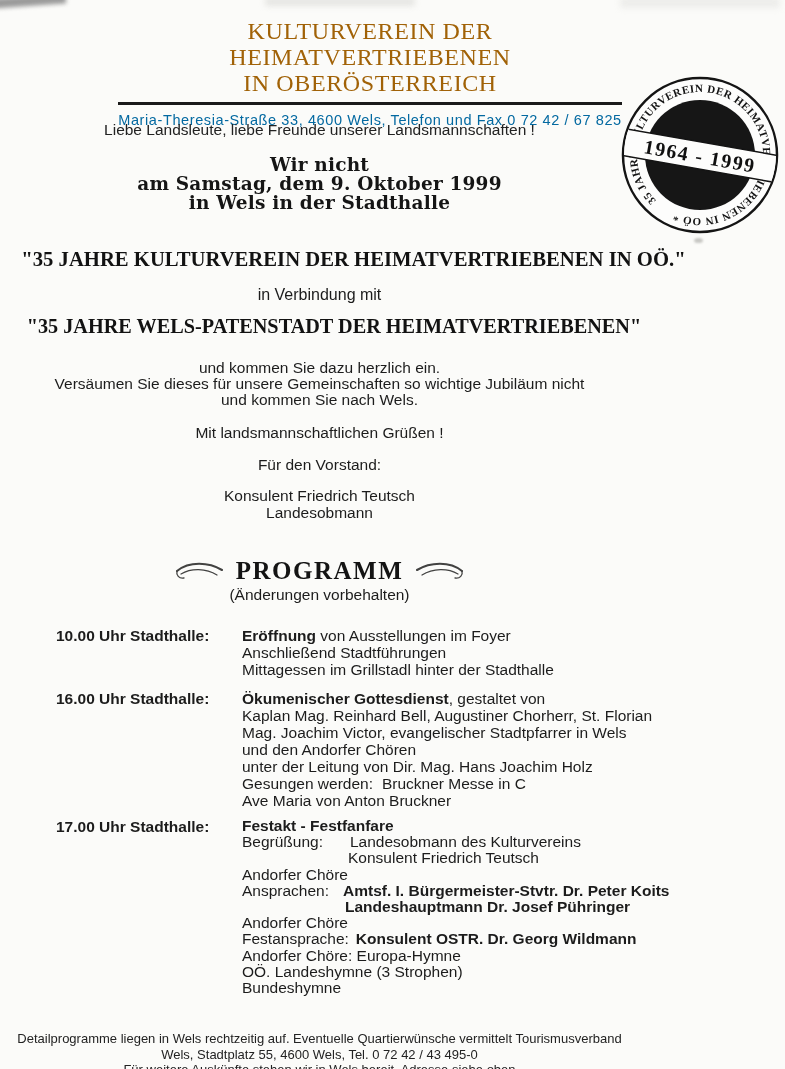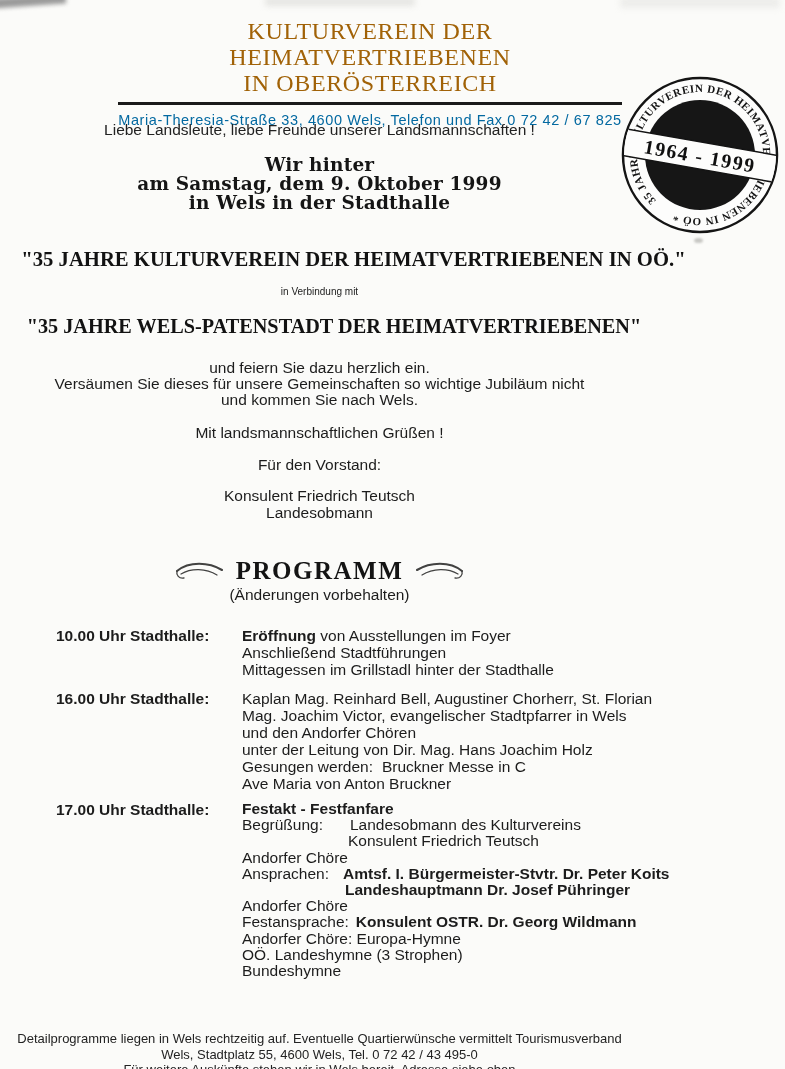--- a/index.html
+++ b/index.html
@@ -26,21 +26,21 @@
   .banner-text{font-family:"Liberation Serif",serif;font-weight:700;font-size:20px;letter-spacing:1.5px;fill:#111;}
 
   .salutation{top:121px;font-size:15.5px;color:#222;}
   .announce{top:155px;font-family:"DejaVu Serif",serif;font-weight:700;font-size:18.5px;line-height:19px;color:#151515;letter-spacing:.2px;}
 
   .jub-h{font-family:"Liberation Serif",serif;font-weight:700;font-size:22px;color:#121212;white-space:nowrap;}
   .jub-h>span{display:inline-block;transform:scaleX(.94);transform-origin:center;}
   .h1{top:246px;}
   .h2{top:313px;}
   .h2>span{transform:scaleX(.92);}
-  .connector{top:286px;font-size:10px;}
+  .connector{top:286px;font-size:16px;}
   .invite{top:360px;font-size:15.5px;line-height:16px;}
   .greeting{top:424px;font-size:15.5px;}
   .vorstand{top:456px;font-size:15.5px;}
   .sig{top:488px;font-size:15.5px;line-height:16.5px;}
 
   
   .prog-head{top:557px;}
   .prog-title-row{display:flex;align-items:center;justify-content:center;gap:13px;}
   .prog-title{font-family:"Liberation Serif",serif;font-weight:700;font-size:25px;letter-spacing:1.5px;color:#141414;}
   .orn svg{display:block;}
@@ -93,31 +93,31 @@
     </g>
     <g transform="rotate(10 82 82)" clip-path="url(#stampClip)">
       <rect x="2" y="69" width="160" height="27" fill="#fdfdfc" stroke="#141414" stroke-width="1.5"></rect>
       <text class="banner-text" x="82" y="90" text-anchor="middle">1964 - 1999</text>
     </g>
   </svg>
 
   <div class="abs salutation">Liebe Landsleute, liebe Freunde unserer Landsmannschaften !</div>
 
   <div class="abs announce">
-    <div>Wir hinter</div>
+    <div>Wir nicht</div>
     <div>am Samstag, dem 9. Oktober 1999</div>
     <div>in Wels in der Stadthalle</div>
   </div>
 
   <div class="abs jub-h h1"><span>"35 JAHRE KULTURVEREIN DER HEIMATVERTRIEBENEN IN OÖ."</span></div>
   <div class="abs connector">in Verbindung mit</div>
   <div class="abs jub-h h2"><span>"35 JAHRE WELS-PATENSTADT DER HEIMATVERTRIEBENEN"</span></div>
 
   <div class="abs invite">
-    <div>und feiern Sie dazu herzlich ein.</div>
+    <div>und kommen Sie dazu herzlich ein.</div>
     <div>Versäumen Sie dieses für unsere Gemeinschaften so wichtige Jubiläum nicht</div>
     <div>und kommen Sie nach Wels.</div>
   </div>
 
   <div class="abs greeting">Mit landsmannschaftlichen Grüßen !</div>
   <div class="abs vorstand">Für den Vorstand:</div>
 
   <div class="abs sig">
     <div>Konsulent Friedrich Teutsch</div>
     <div>Landesobmann</div>
@@ -149,20 +149,21 @@
         <div class="p-time">10.00 Uhr Stadthalle:</div>
         <div class="p-content">
           <div class="p-line"><span class="b">Eröffnung</span><span> von Ausstellungen im Foyer</span></div>
           <div class="p-line"><span>Anschließend Stadtführungen</span></div>
           <div class="p-line"><span>Mittagessen im Grillstadl hinter der Stadthalle</span></div>
         </div>
       </div>
       <div class="p-row">
         <div class="p-time">16.00 Uhr Stadthalle:</div>
         <div class="p-content">
+          <div class="p-line"><span class="b">Ökumenischer Gottesdienst</span><span>, gestaltet von</span></div>
           <div class="p-line"><span>Kaplan Mag. Reinhard Bell, Augustiner Chorherr, St. Florian</span></div>
           <div class="p-line"><span>Mag. Joachim Victor, evangelischer Stadtpfarrer in Wels</span></div>
           <div class="p-line"><span>und den Andorfer Chören</span></div>
           <div class="p-line"><span>unter der Leitung von Dir. Mag. Hans Joachim Holz</span></div>
           <div class="p-line"><span>Gesungen werden:</span><span style="margin-left: 9px;">Bruckner Messe in C</span></div>
           <div class="p-line"><span>Ave Maria von Anton Bruckner</span></div>
         </div>
       </div>
       <div class="p-row">
         <div class="p-time">17.00 Uhr Stadthalle:</div>

